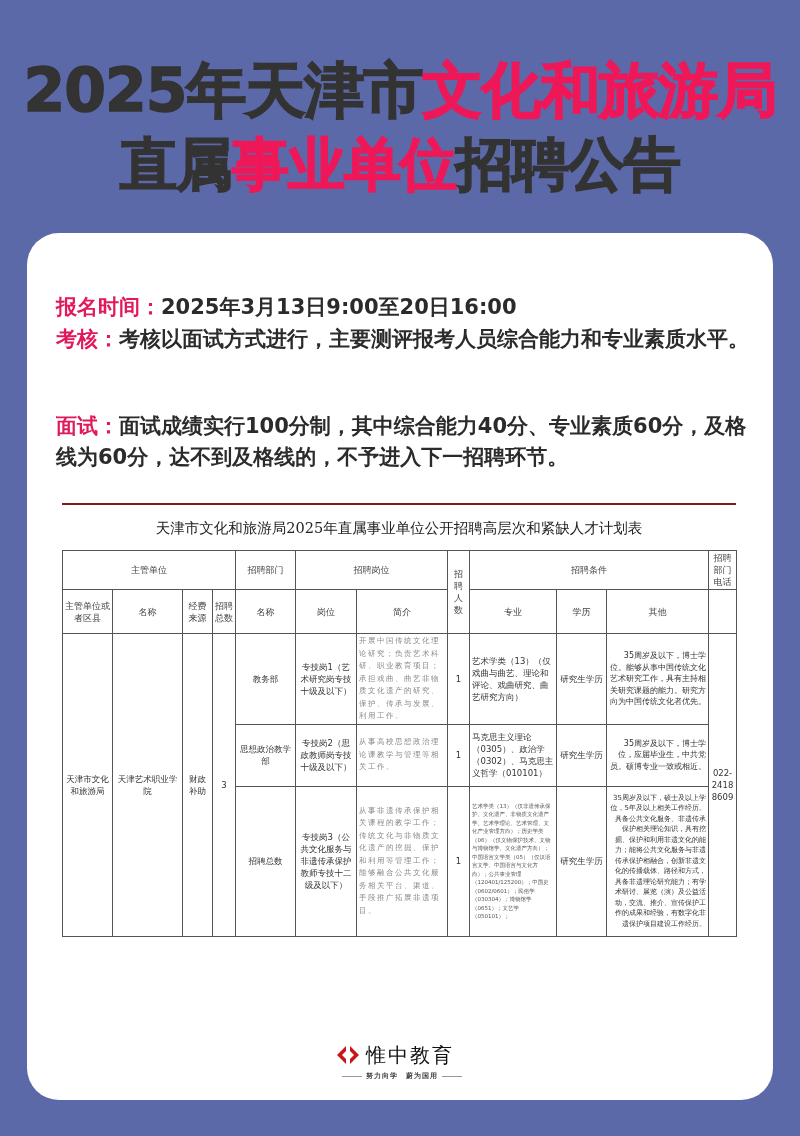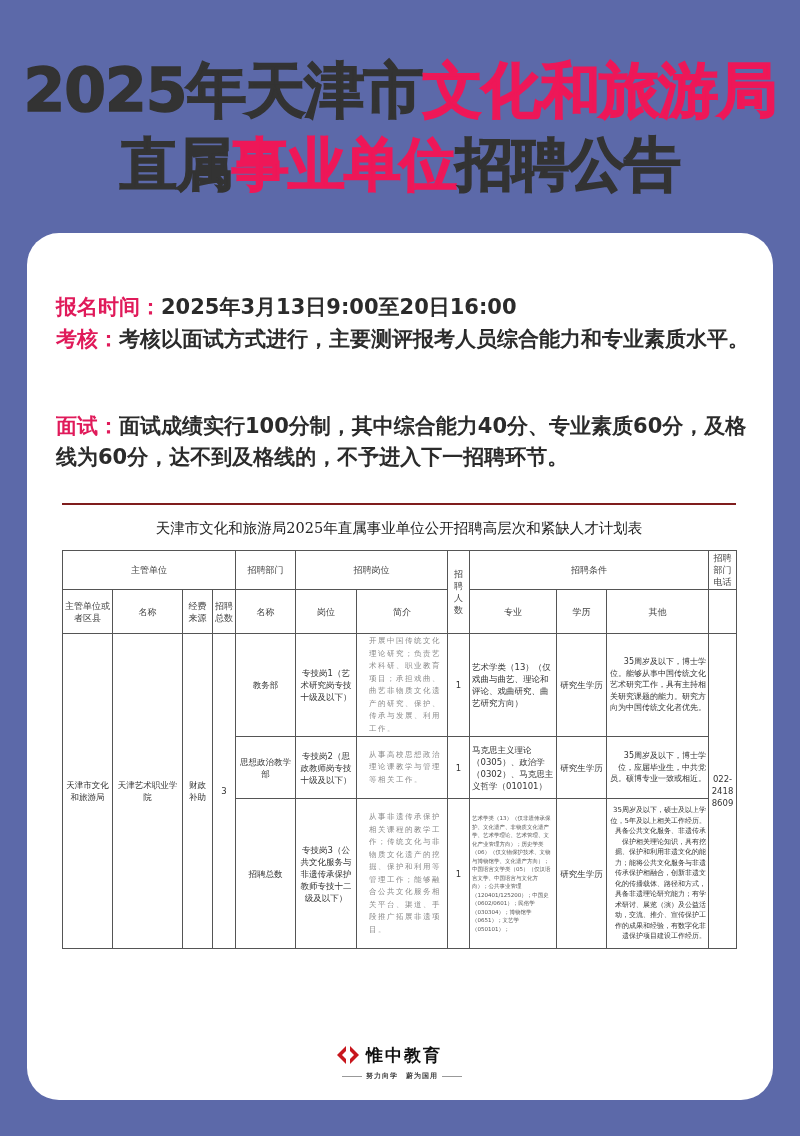--- a/index.html
+++ b/index.html
@@ -75,21 +75,20 @@
       color: #333;
     }
     table.plan th { font-size: 9px; color: #444; }
     table.plan td.left { text-align: left; }
     table.plan td.intro {
       text-align: left;
       color: #8a8a8a;
       font-size: 7.5px;
       line-height: 12.5px;
       letter-spacing: 1.5px;
-      padding-left: 12px;
     }
     table.plan td.tiny {
       text-align: left;
       font-size: 5.5px;
       line-height: 8.5px;
       color: #555;
     }
     table.plan td.other { text-align: right; font-size: 8px; line-height: 11.5px; }
 
     .logo {
@@ -97,22 +96,22 @@
       left: 332px; top: 1041px;
       width: 140px; height: 40px;
     }
     .logo-mark {
       position: absolute; left: 5px; top: 3px;
       width: 22px; height: 22px;
     }
     .logo-text {
       position: absolute; left: 34px; top: 0px;
       font-family: "DejaVu Serif", serif;
-      font-weight: bold;
-      font-size: 17px;
+      font-weight: normal;
+      font-size: 20px;
       letter-spacing: 2px;
       color: #111;
       line-height: 28px;
       white-space: nowrap;
     }
     .logo-slogan {
       position: absolute; left: 0; top: 30px; width: 140px;
       text-align: center;
       font-size: 7px;
       font-weight: bold;

